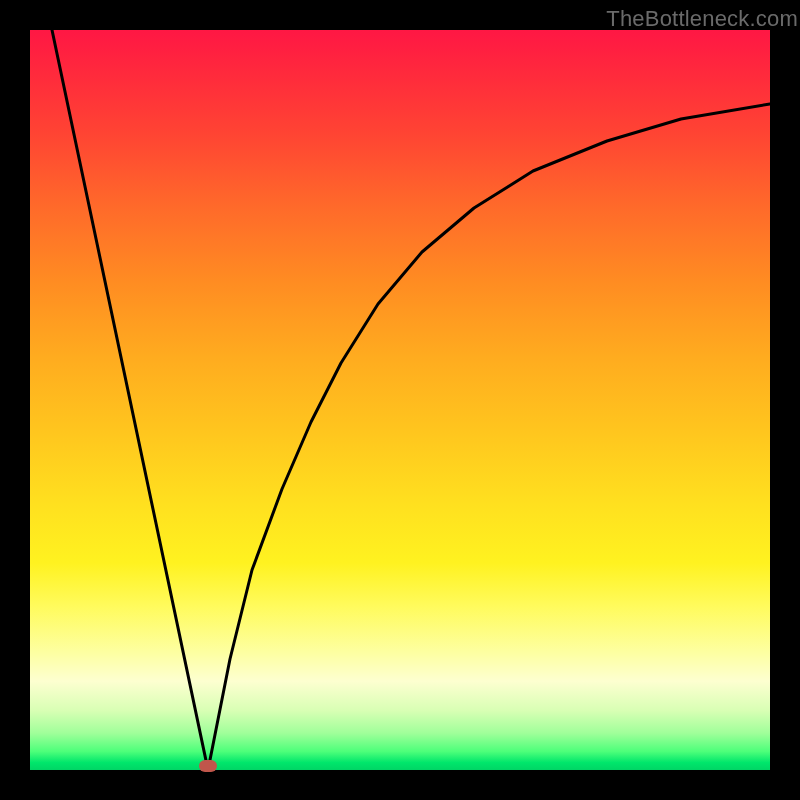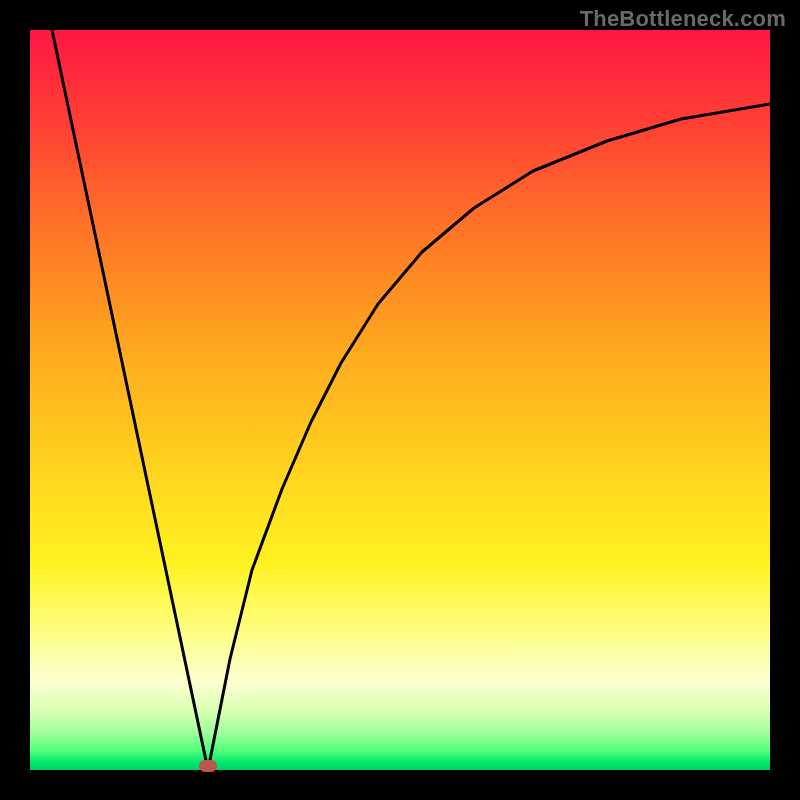--- a/index.html
+++ b/index.html
@@ -54,24 +54,24 @@
     position: absolute;
     width: 18px;
     height: 12px;
     border-radius: 6px;
     background: #c0564b;
     transform: translate(-50%, -50%);
   }
   .attribution {
     position: absolute;
     top: 6px;
-    right: 14px;
+    right: 2px;
     color: #6a6a6a;
     font-size: 22px;
-    font-weight: 700;
+    font-weight: 400;
     letter-spacing: 0.2px;
   }
 </style>
 </head>
 <body>
 
 <div class="stage">
 
   <div class="plot-area"></div>
 

